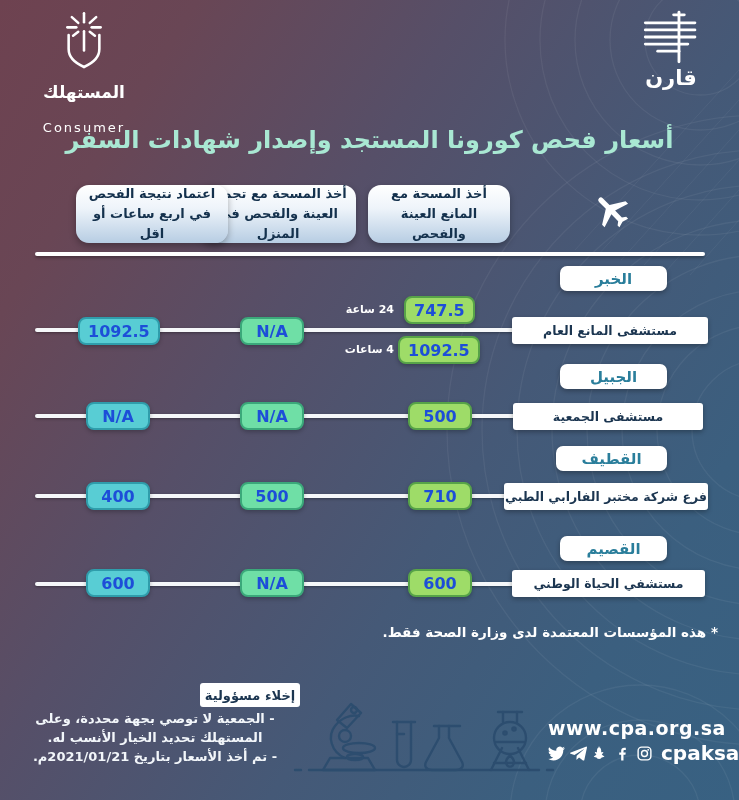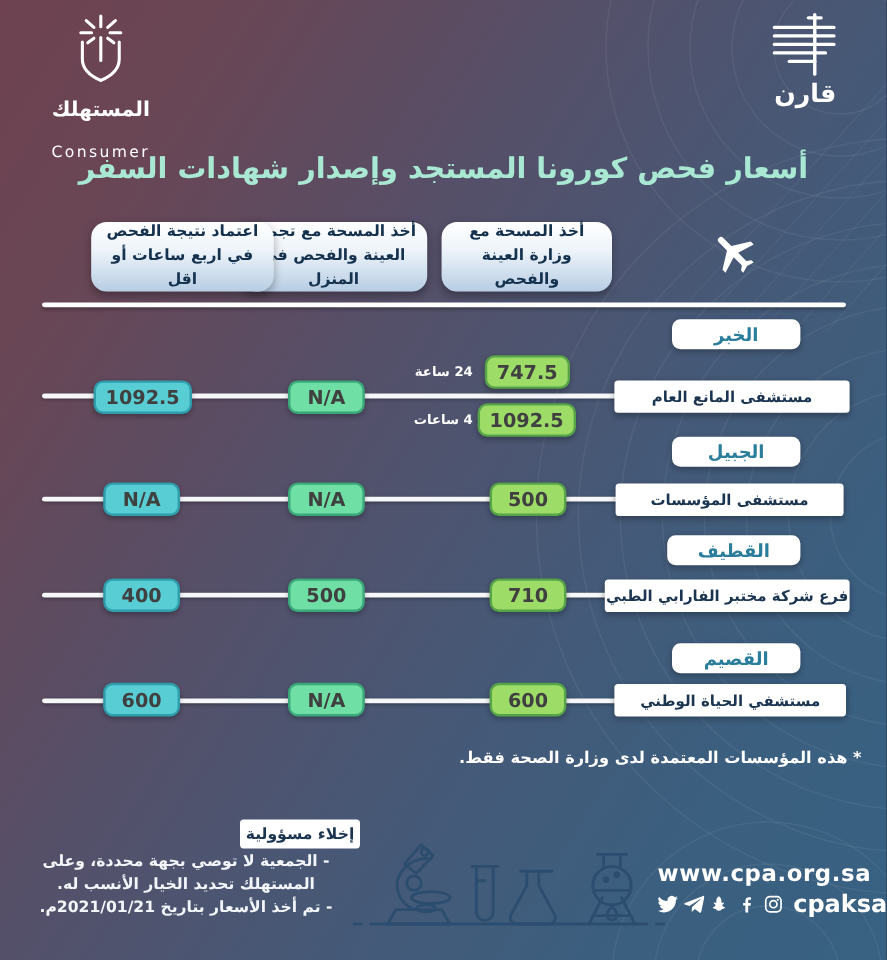--- a/index.html
+++ b/index.html
@@ -66,21 +66,21 @@
   }
   .p1 { left:512px; top:317px; width:196px; }
   .p2 { left:513px; top:403px; width:190px; }
   .p3 { left:504px; top:483px; width:204px; }
   .p4 { left:512px; top:570px; width:193px; }
 
   
   .val {
     position:absolute; height:28px; border-radius:8px; z-index:2;
     display:flex; align-items:center; justify-content:center;
-    font-size:16px; font-weight:bold; color:#404040; padding:0 8px;
+    font-size:16px; font-weight:bold; color:#1d4ed8; padding:0 8px;
     border:2px solid; box-shadow:0 2px 4px rgba(0,0,0,.25);
   }
   .green { background:#9edc68; border-color:#57a348; }
   .mint  { background:#6fdfa6; border-color:#3ba87a; }
   .cyan  { background:#58cdd4; border-color:#2f9dab; }
 
   .v1a { left:404px; top:296px; min-width:68px; }
   .v1b { left:398px; top:336px; min-width:80px; }
   .v1m { left:240px; top:317px; min-width:64px; }
   .v1l { left:78px;  top:317px; min-width:80px; }
@@ -178,21 +178,21 @@
         <line x1="6" y1="30" x2="62" y2="30"></line>
         <line x1="6" y1="38" x2="54" y2="38"></line>
         <line x1="20" y1="46" x2="44" y2="46"></line>
       </g>
     </svg>
     <div class="qaren-text">قارن</div>
   </div>
 
   <div class="title">أسعار فحص كورونا المستجد وإصدار شهادات السفر</div>
 
-  <div class="hdr hdr-r">أخذ المسحة مع وزارة العينة والفحص</div>
+  <div class="hdr hdr-r">أخذ المسحة مع المانع العينة والفحص</div>
   <div class="hdr hdr-m">أخذ المسحة مع تجميع العينة والفحص في المنزل</div>
   <div class="hdr hdr-l">اعتماد نتيجة الفحص في اربع ساعات أو اقل</div>
 
   <svg class="plane" width="42" height="42" viewBox="0 0 24 24">
     <path fill="#ffffff" d="M21 16v-2l-8-5V3.5a1.5 1.5 0 0 0-3 0V9l-8 5v2l8-2.5V19l-2 1.5V22l3.5-1 3.5 1v-1.5L13 19v-5.5l8 2.5z"></path>
   </svg>
 
   <div class="divider"></div>
 
   <div class="badge b1">الخبر</div>
@@ -200,21 +200,21 @@
   <div class="provider p1">مستشفى المانع العام</div>
   <div class="tlabel t1a">24 ساعة</div>
   <div class="val green v1a">747.5</div>
   <div class="tlabel t1b">4 ساعات</div>
   <div class="val green v1b">1092.5</div>
   <div class="val mint v1m">N/A</div>
   <div class="val cyan v1l">1092.5</div>
 
   <div class="badge b2">الجبيل</div>
   <div class="rowline l2"></div>
-  <div class="provider p2">مستشفى المؤسسات</div>
+  <div class="provider p2">مستشفى الجمعية</div>
   <div class="val green v2r">500</div>
   <div class="val mint v2m">N/A</div>
   <div class="val cyan v2l">N/A</div>
 
   <div class="badge b3">القطيف</div>
   <div class="rowline l3"></div>
   <div class="provider p3">فرع شركة مختبر الفارابي الطبي</div>
   <div class="val green v3r">710</div>
   <div class="val mint v3m">500</div>
   <div class="val cyan v3l">400</div>

